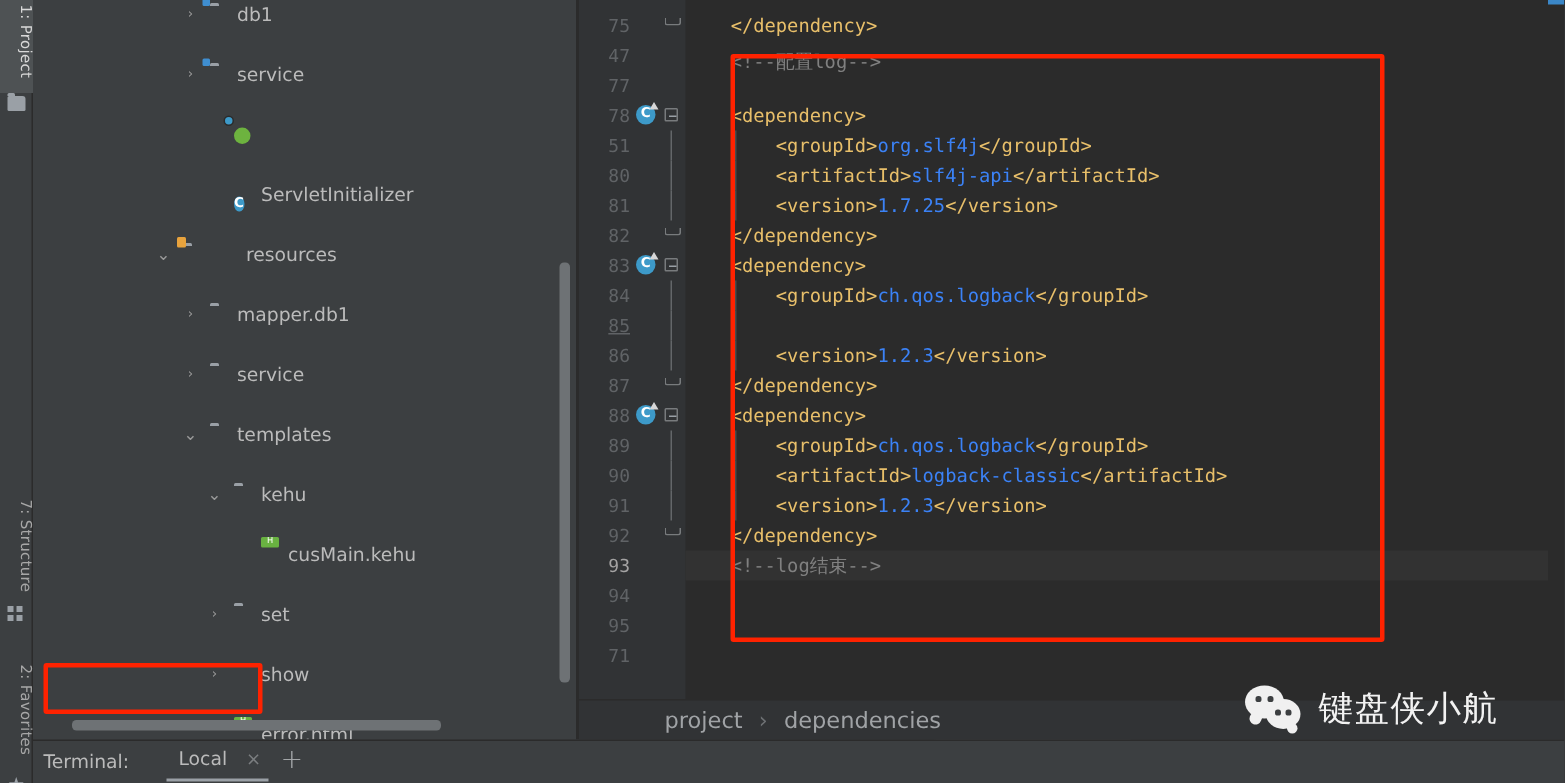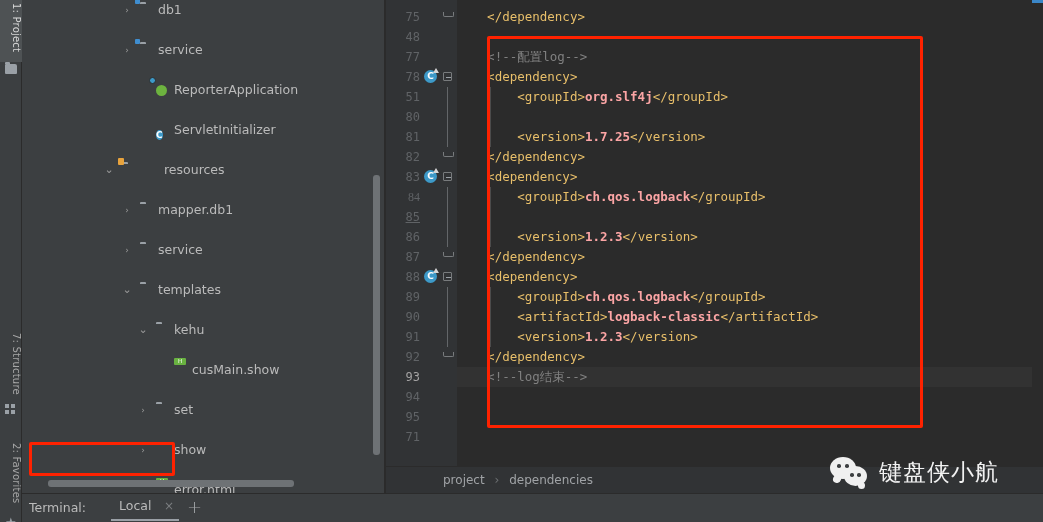--- a/index.html
+++ b/index.html
@@ -124,35 +124,35 @@
     border:1px solid #787b7d;border-top:none;border-radius:0 0 2px 2px;}
 
   .code-area { position:absolute; left:71px; top:0; width:586px; height:466px; }
   .cline {
     position:absolute; left:0; height:20px; line-height:20px; white-space:pre;
     font-family:"DejaVu Sans Mono","Liberation Mono",monospace; font-size:12.5px;
     color:#a9b7c6; width:586px;
   }
   .cline.cur { background:#323232; }
   .tag { color:#e8bf6a; }
-  .txt { color:#fca5a5;font-weight:bold; }
+  .txt { color:#3b82f6; }
   .cmt { color:#808080; }
   .cmt.sp { text-decoration: underline; text-decoration-color:#4f9c4f;
             text-decoration-style: wavy; text-decoration-skip-ink:none; }
   .indent-guide { position:absolute; width:1px; background:#4b4b4b; }
 
   .red-box {
     position:absolute; border:3px solid #ff2200; border-radius:2px;
     pointer-events:none;
   }
 
   .breadcrumb {
     position:absolute; left:386px; top:466px; width:657px; height:27px;
     background:#313335; border-top:1px solid #2b2b2b;
-    color:#a0a3a6; font-size:12px; line-height:27px; padding-left:57px;
+    color:#a0a3a6; font-size:15px; line-height:27px; padding-left:57px;
     font-family:"DejaVu Sans","Liberation Sans",sans-serif;
   }
   .bc-sep { color:#6d7073; padding:0 6px; }
 
   .err-stripe {
     position:absolute; right:0; top:0; width:11px; height:466px; background:#2b2b2b;
   }
   .err-mark { position:absolute; right:0; top:0; width:11px; height:3px; background:#3b87c8; }
 
   .hscroll-ed {
@@ -240,21 +240,20 @@
           <span class="ticon" style="left: 118px;"><span class="ic-folder src"></span></span>
           <span class="tlabel" style="left: 136px;">db1</span>
         </div>
         <div class="trow" style="top: 20px;">
           <span class="arrow" style="left: 100px;">›</span>
           <span class="ticon" style="left: 118px;"><span class="ic-folder src"></span></span>
           <span class="tlabel" style="left: 136px;">service</span>
         </div>
         <div class="trow" style="top: 40px;">
           <span class="ticon" style="left: 134px;"><span class="ic-spring"><span class="leaf"></span><span class="dot"></span></span></span>
-          <span class="tlabel" style="left: 152px;">ReporterApplication</span>
         </div>
         <div class="trow" style="top: 60px;">
           <span class="ticon" style="left: 134px;"><span class="ic-circle">C</span></span>
           <span class="tlabel" style="left: 152px;">ServletInitializer</span>
         </div>
         <div class="trow" style="top: 80px;">
           <span class="arrow" style="left: 82px; font-size: 11px;">⌄</span>
           <span class="ticon" style="left: 100px;"><span class="ic-folder res"></span></span>
           <span class="tlabel" style="left: 118px; margin-left: 24px;">resources</span>
         </div>
@@ -273,21 +272,21 @@
           <span class="ticon" style="left: 118px;"><span class="ic-folder"></span></span>
           <span class="tlabel" style="left: 136px;">templates</span>
         </div>
         <div class="trow" style="top: 160px;">
           <span class="arrow" style="left: 116px; font-size: 11px;">⌄</span>
           <span class="ticon" style="left: 134px;"><span class="ic-folder"></span></span>
           <span class="tlabel" style="left: 152px;">kehu</span>
         </div>
         <div class="trow" style="top: 180px;">
           <span class="ticon" style="left: 152px;"><span class="ic-file"><span class="ic-badge b-html">H</span></span></span>
-          <span class="tlabel" style="left: 170px;">cusMain.show</span>
+          <span class="tlabel" style="left: 170px;">cusMain.kehu</span>
         </div>
         <div class="trow" style="top: 200px;">
           <span class="arrow" style="left: 116px;">›</span>
           <span class="ticon" style="left: 134px;"><span class="ic-folder"></span></span>
           <span class="tlabel" style="left: 152px;">set</span>
         </div>
         <div class="trow" style="top: 220px;">
           <span class="arrow" style="left: 116px;">›</span>
           <span class="ticon" style="left: 134px;"><span class="ic-folder"></span></span>
           <span class="tlabel" style="left: 152px;">show</span>
@@ -299,21 +298,21 @@
       </div>
     <div class="tree-vscroll"></div>
     <div class="tree-hscroll"></div>
   </div>
   <div class="panel-divider"></div>
 
   <div class="editor">
     <div class="gutter" id="gutter">
         <div class="lnum" style="top: 7px;">75</div>
         <div class="fold-cap-bot" style="top: 12px;"></div>
-        <div class="lnum" style="top: 27px;">48</div>
+        <div class="lnum" style="top: 27px;">47</div>
         <div class="lnum" style="top: 47px;">77</div>
         <div class="lnum" style="top: 67px;">78</div>
         <div class="gicon" style="top: 70px;">
           <div class="dl-icon">C</div>
         </div>
         <div class="fold" style="top: 72px;">
           <div class="fold-box"></div>
         </div>
         <div class="lnum" style="top: 87px;">51</div>
         <div class="fold-line" style="top: 87px; height: 20px;"></div>
@@ -323,21 +322,21 @@
         <div class="fold-line" style="top: 127px; height: 20px;"></div>
         <div class="lnum" style="top: 147px;">82</div>
         <div class="fold-cap-bot" style="top: 152px;"></div>
         <div class="lnum" style="top: 167px;">83</div>
         <div class="gicon" style="top: 170px;">
           <div class="dl-icon">C</div>
         </div>
         <div class="fold" style="top: 172px;">
           <div class="fold-box"></div>
         </div>
-        <div class="lnum" style="top: 187px; font-family: Liberation Serif, serif;">84</div>
+        <div class="lnum" style="top: 187px;">84</div>
         <div class="fold-line" style="top: 187px; height: 20px;"></div>
         <div class="lnum" style="top: 207px; text-decoration: underline;">85</div>
         <div class="fold-line" style="top: 207px; height: 20px;"></div>
         <div class="lnum" style="top: 227px;">86</div>
         <div class="fold-line" style="top: 227px; height: 20px;"></div>
         <div class="lnum" style="top: 247px;">87</div>
         <div class="fold-cap-bot" style="top: 252px;"></div>
         <div class="lnum" style="top: 267px;">88</div>
         <div class="gicon" style="top: 270px;">
           <div class="dl-icon">C</div>
@@ -354,24 +353,25 @@
         <div class="lnum" style="top: 347px;">92</div>
         <div class="fold-cap-bot" style="top: 352px;"></div>
         <div class="lnum cur" style="top: 367px;">93</div>
         <div class="lnum" style="top: 387px;">94</div>
         <div class="lnum" style="top: 407px;">95</div>
         <div class="lnum" style="top: 427px;">71</div>
       </div>
     <div class="code-area" id="code-area">
         <div class="cline" style="top: 7px;"><span class="tag">    &lt;/dependency&gt;</span></div>
         <div class="cline" style="top: 27px;"><span class="txt"></span></div>
-        <div class="cline" style="top: 47px;"><span class="cmt">    &lt;!--配置log--&gt;</span></div>
+        <div class="cline" style="top: 31px;"><span class="cmt">    &lt;!--配置log--&gt;</span></div>
         <div class="cline" style="top: 67px;"><span class="tag">    &lt;dependency&gt;</span></div>
         <div class="cline" style="top: 87px;"><span class="tag">        &lt;groupId&gt;</span><span class="txt">org.slf4j</span><span class="tag">&lt;/groupId&gt;</span></div>
         <div class="indent-guide" style="left: 33px; top: 87px; height: 20px;"></div>
+        <div class="cline" style="top: 107px;"><span class="tag">        &lt;artifactId&gt;</span><span class="txt">slf4j-api</span><span class="tag">&lt;/artifactId&gt;</span></div>
         <div class="indent-guide" style="left: 33px; top: 107px; height: 20px;"></div>
         <div class="cline" style="top: 127px;"><span class="tag">        &lt;version&gt;</span><span class="txt">1.7.25</span><span class="tag">&lt;/version&gt;</span></div>
         <div class="indent-guide" style="left: 33px; top: 127px; height: 20px;"></div>
         <div class="cline" style="top: 147px;"><span class="tag">    &lt;/dependency&gt;</span></div>
         <div class="cline" style="top: 167px;"><span class="tag">    &lt;dependency&gt;</span></div>
         <div class="cline" style="top: 187px;"><span class="tag">        &lt;groupId&gt;</span><span class="txt">ch.qos.logback</span><span class="tag">&lt;/groupId&gt;</span></div>
         <div class="indent-guide" style="left: 33px; top: 187px; height: 20px;"></div>
         <div class="indent-guide" style="left: 33px; top: 207px; height: 20px;"></div>
         <div class="cline" style="top: 227px;"><span class="tag">        &lt;version&gt;</span><span class="txt">1.2.3</span><span class="tag">&lt;/version&gt;</span></div>
         <div class="indent-guide" style="left: 33px; top: 227px; height: 20px;"></div>

